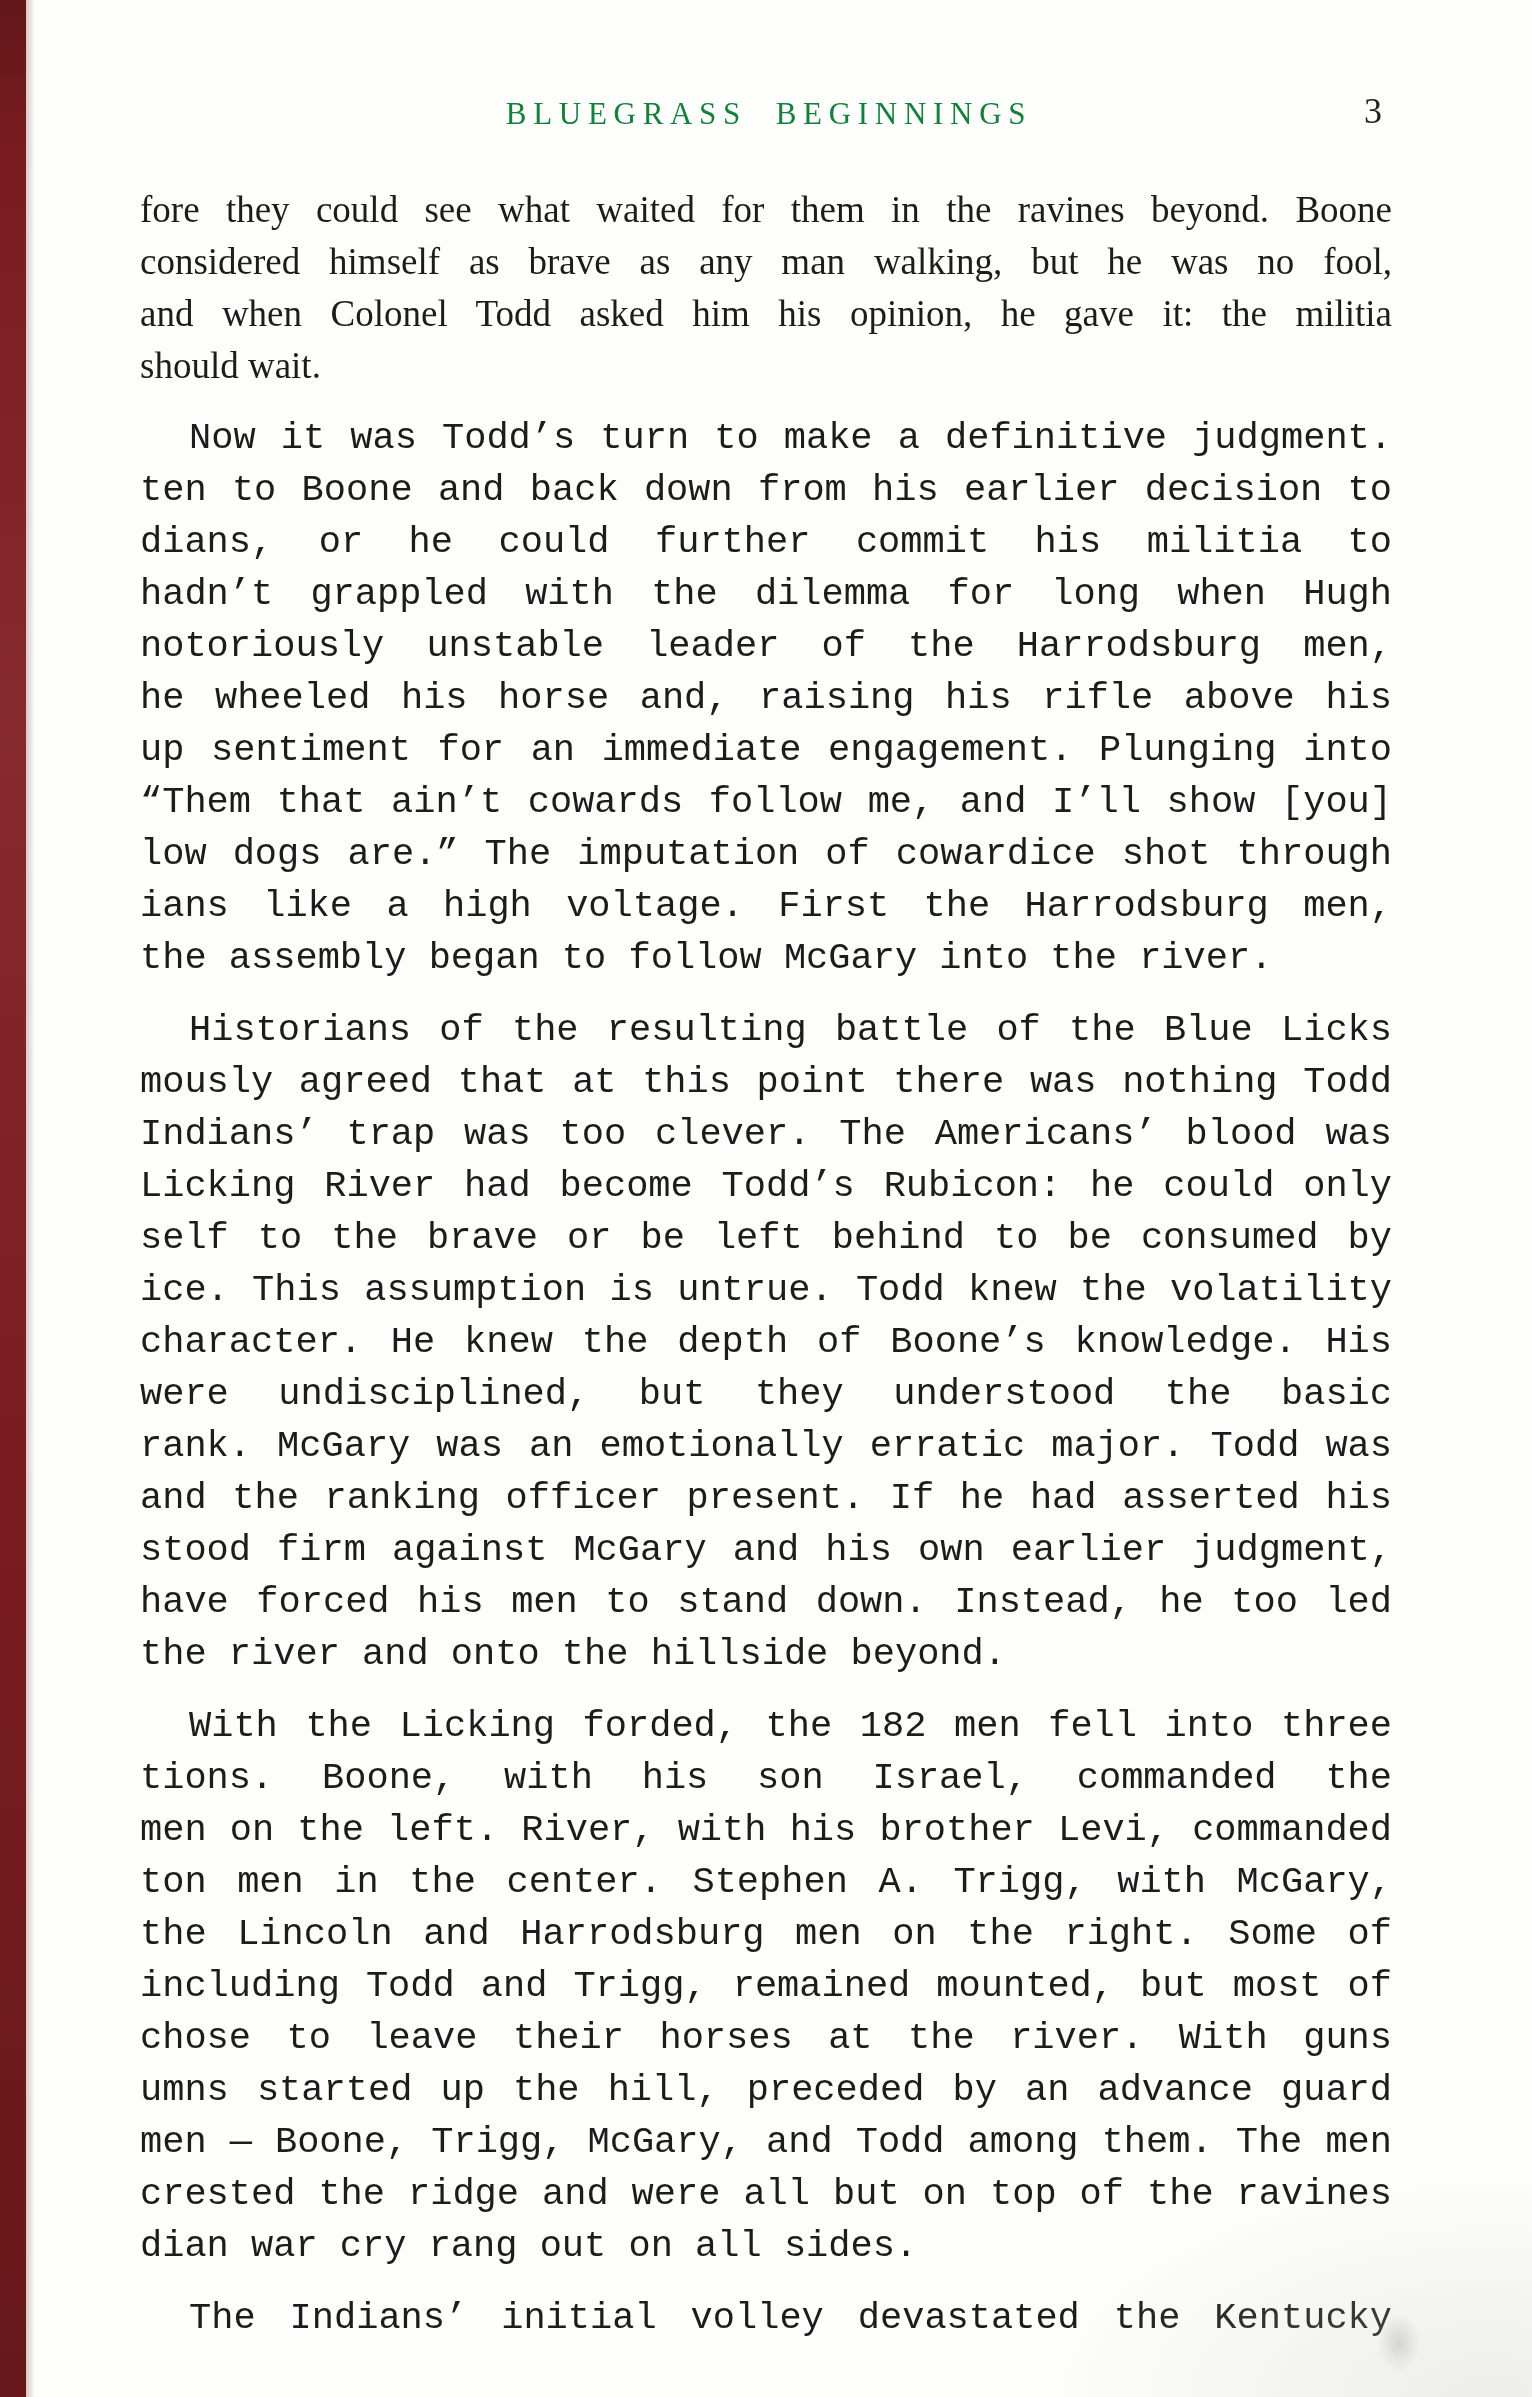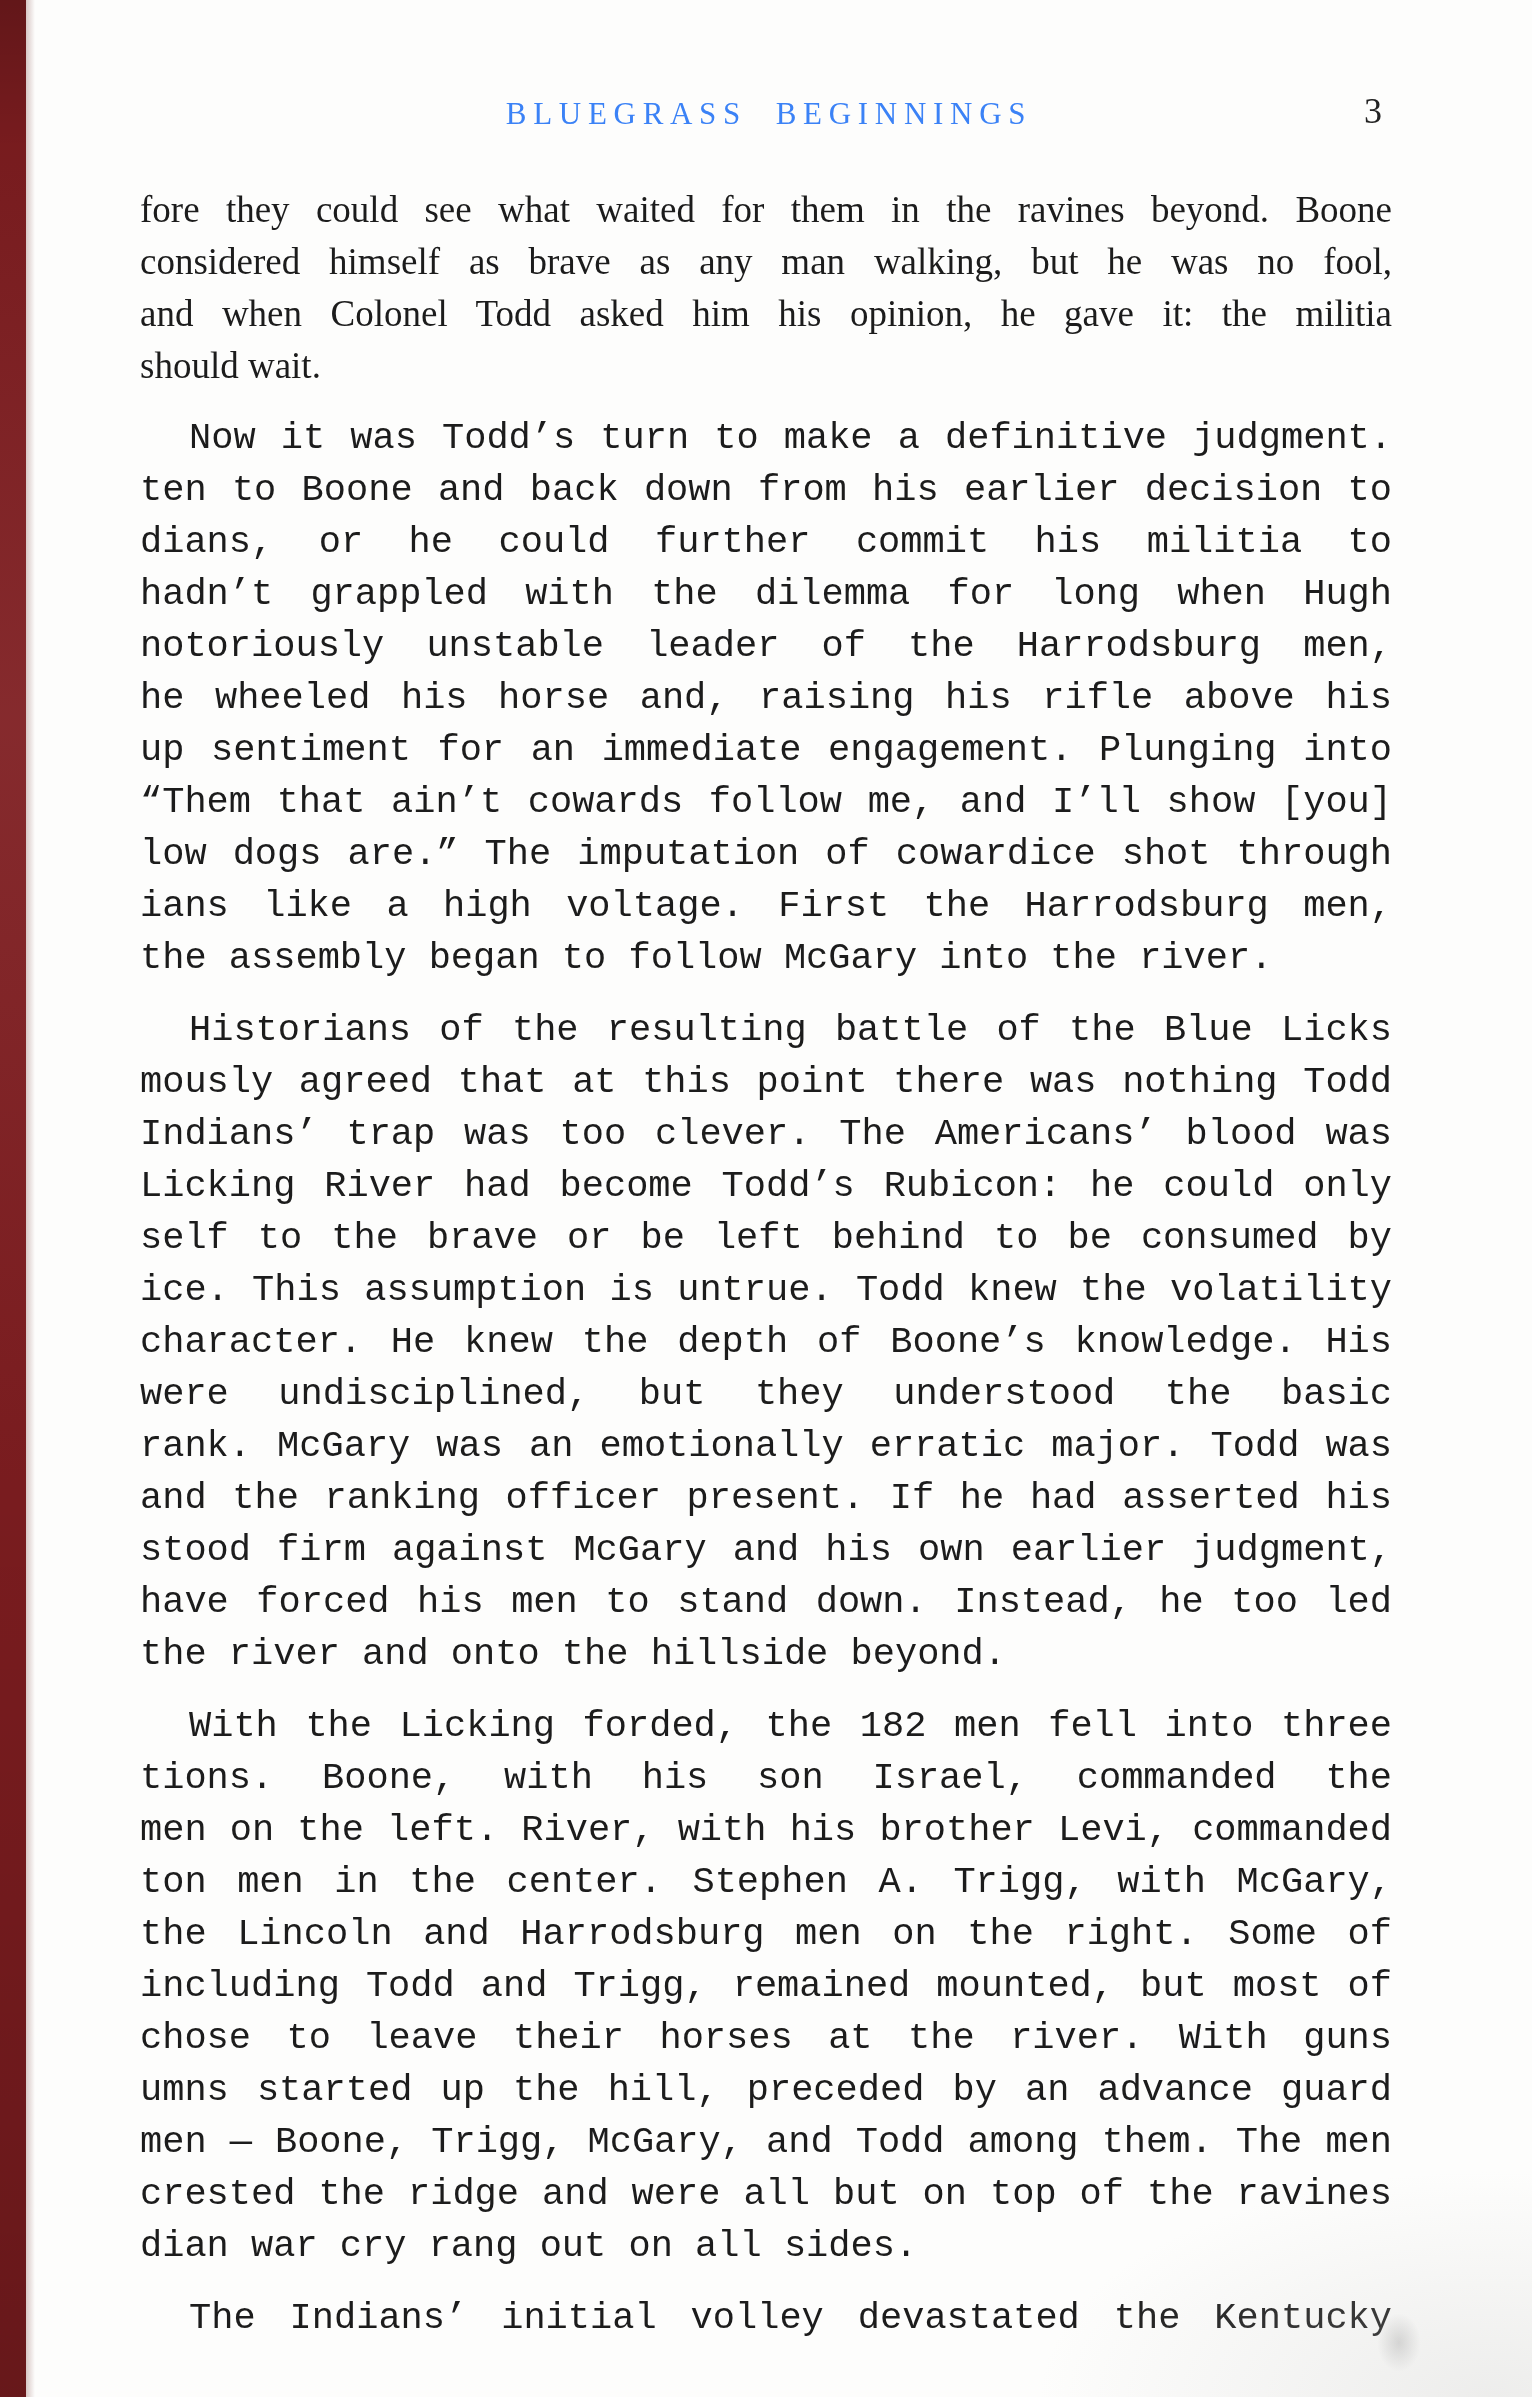--- a/index.html
+++ b/index.html
@@ -45,21 +45,21 @@
     left: 143px;
     top: 91px;
     width: 1252px;
     height: 46px;
     text-align: center;
   }
   .running-header .title {
     font-size: 31px;
     letter-spacing: 6.7px;
     word-spacing: 14.3px;
-    color: #3b82f6;
+    color: #15803d;
     line-height: 46px;
   }
   .folio {
     position: absolute;
     top: 88px;
     right: 150px;
     font-size: 36px;
     line-height: 46px;
     color: #222222;
   }

